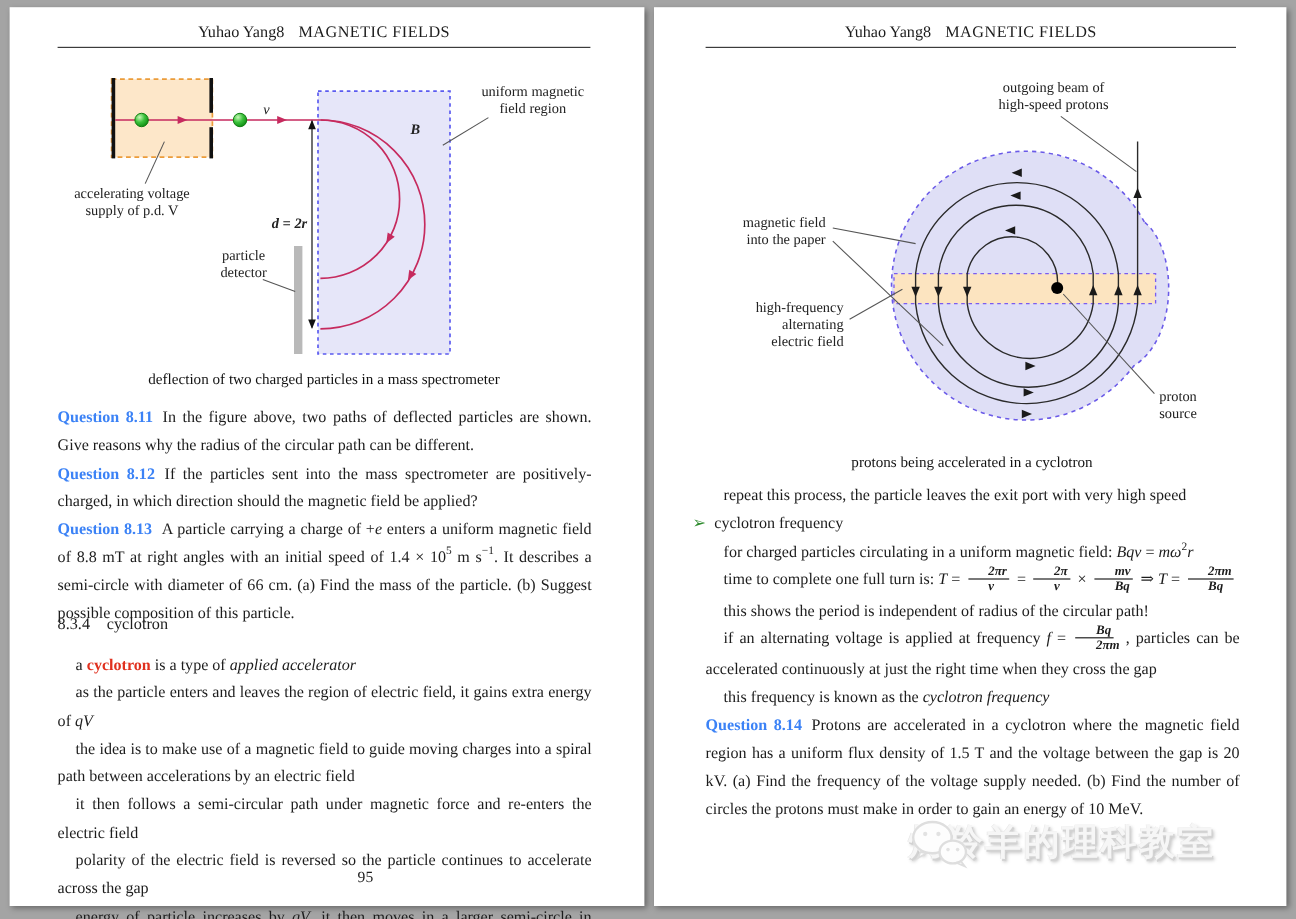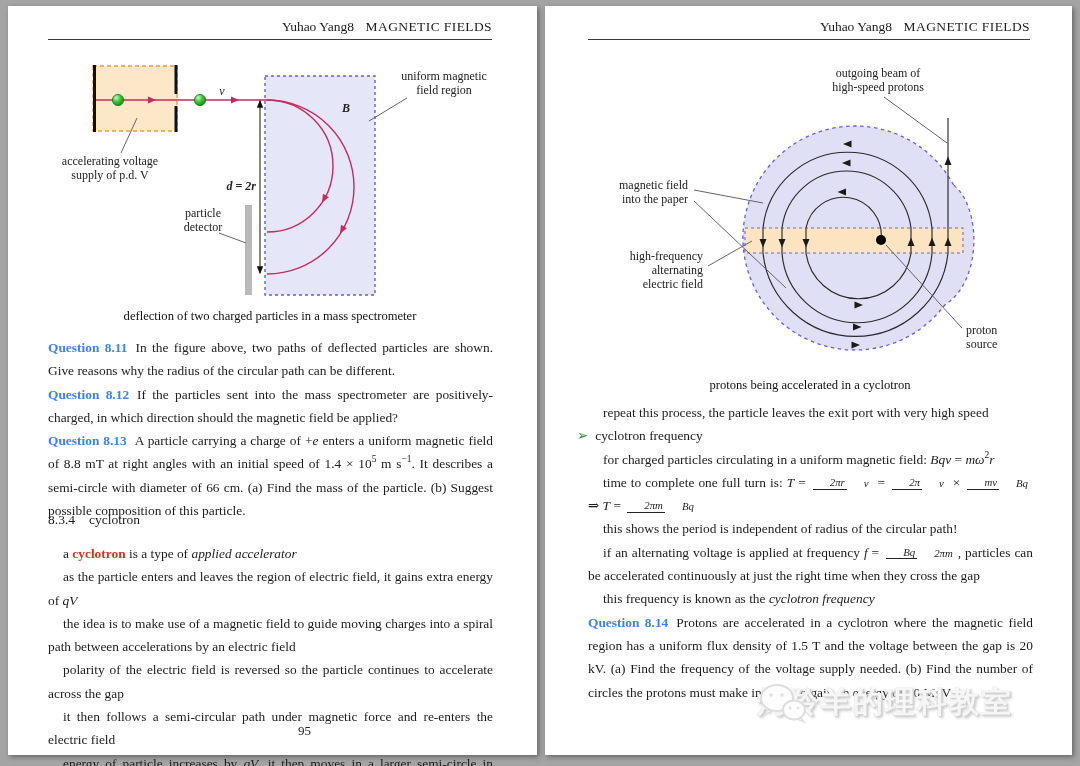--- a/index.html
+++ b/index.html
@@ -1,36 +1,36 @@
 <!DOCTYPE html>
 <html><head>
 <meta charset="utf-8">
 <style>
   html,body{margin:0;padding:0;}
   body{width:1080px;height:766px;background:#a4a4a4;font-family:"Liberation Serif","DejaVu Serif",serif;color:#1c1c1c;}
   #stage{position:relative;width:1080px;height:766px;overflow:hidden;}
   .page{position:absolute;top:6px;height:749px;background:#ffffff;box-shadow:2px 2px 5px rgba(0,0,0,.38);}
   #page-left{left:8px;width:529px;}
   #page-right{left:545px;width:527px;}
-  .pg-header{position:absolute;display:flex;justify-content:flex-end;align-items:baseline;
+  .pg-header{position:absolute;display:flex;justify-content:center;align-items:baseline;
     border-bottom:1.2px solid #3c3c3c;padding-bottom:4px;font-size:13.5px;line-height:17px;}
   #page-left .pg-header{left:40px;top:12px;width:444px;}
   #page-right .pg-header{left:43px;top:12px;width:442px;}
   .chapter{white-space:pre;letter-spacing:.4px;}
   .textblock{position:absolute;font-size:13.4px;}
   .para{margin:0;text-align:justify;line-height:23.3px;}
   .indent{text-indent:15px;}
   .bullet-line{margin-left:-11px;text-align:left;}
   .r-q{color:#3b82f6;font-weight:700;margin-right:8px;}
   .r-i{font-style:italic;}
   .r-r{color:#e0301e;font-weight:700;}
   .r-g{color:#2e8b2e;margin-right:7px;}
   .r-sup{font-size:9.5px;vertical-align:6px;line-height:0;}
-  .frac{display:inline-flex;flex-direction:row;align-items:flex-end;vertical-align:middle;
-    margin:0 3px;font-style:italic;font-size:10.8px;line-height:1.15;transform:translateY(-1px);}
+  .frac{display:inline-flex;flex-direction:column;align-items:flex-start;vertical-align:middle;
+    margin:0 3px;font-style:italic;font-size:10.8px;line-height:1.15;transform:translateY(-1px);font-weight:bold;}
   .fnum{border-bottom:.9px solid #222;padding:0 2px;}
   .fden{padding:0 2px;}
   .section-head{position:absolute;left:40px;top:506px;font-size:13.5px;font-weight:400;}
   .section-head .sec-num{margin-right:14px;}
   .page-num{position:absolute;left:0;top:717px;width:100%;text-align:center;font-size:13px;padding-left:32px;}
   svg{position:absolute;}
   .dlabel{font-family:"Liberation Serif","DejaVu Serif",serif;font-size:12px;fill:#222;}
   .dcaption{font-family:"Liberation Serif","DejaVu Serif",serif;font-size:12.6px;fill:#111;}
   .dmath{font-style:italic;}
   .watermark{position:absolute;left:212px;top:676px;display:flex;align-items:center;gap:10px;}
@@ -117,22 +117,22 @@
     </div>
 
     <div class="section-head">
       <span class="sec-num">8.3.4</span><span>cyclotron</span>
     </div>
 
     <div class="textblock" style="left:40px;top:536px;width:445px;">
       <p class="para indent">a <span class="r-r">cyclotron</span> is a type of <span class="r-i">applied accelerator</span></p>
       <p class="para indent">as the particle enters and leaves the region of electric field, it gains extra energy of <span class="r-i">qV</span></p>
       <p class="para indent">the idea is to make use of a magnetic field to guide moving charges into a spiral path between accelerations by an electric field</p>
+      <p class="para indent">it then follows a semi-circular path under magnetic force and re-enters the electric field</p>
       <p class="para indent">polarity of the electric field is reversed so the particle continues to accelerate across the gap</p>
-      <p class="para indent">it then follows a semi-circular path under magnetic force and re-enters the electric field</p>
       <p class="para indent">energy of particle increases by <span class="r-i">qV</span>, it then moves in a larger semi-circle in magnetic field</p>
     </div>
 
     <div class="page-num">95</div>
   </div>
 
   <div class="page" id="page-right">
     <div class="pg-header">
       <span>Yuhao Yang</span>
       <span class="chapter">8   MAGNETIC FIELDS</span>

